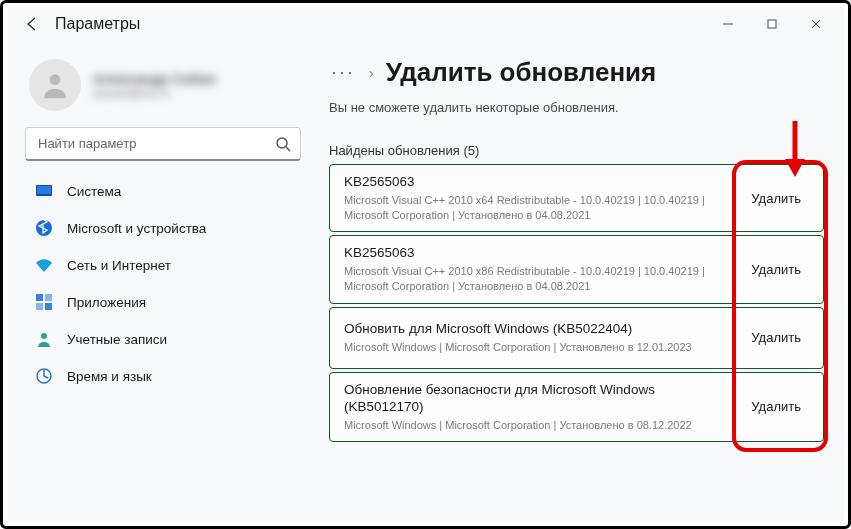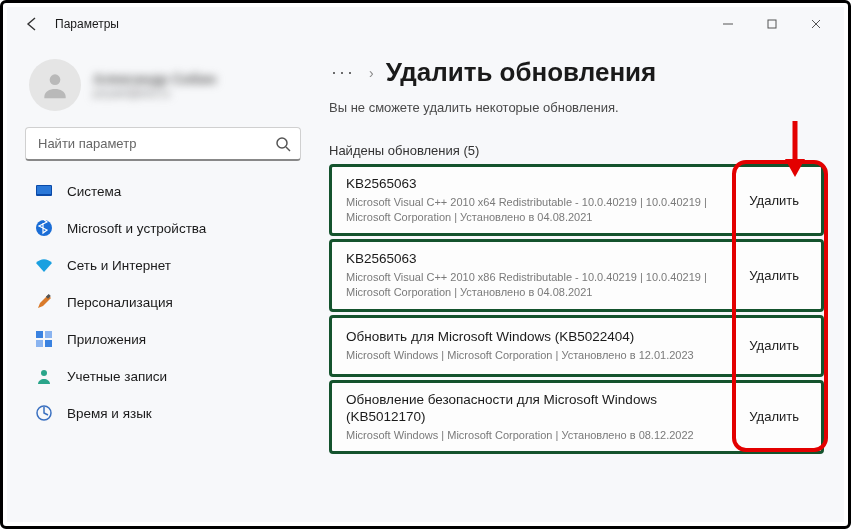--- a/index.html
+++ b/index.html
@@ -25,21 +25,21 @@
     height: 34px;
     display: flex;
     align-items: center;
     padding: 0 6px 0 10px;
   }
   .back-btn {
     width: 30px; height: 30px;
     display: flex; align-items: center; justify-content: center;
     border-radius: 4px;
   }
-  .title { margin-left: 8px; font-size: 12px; }
+  .title { margin-left: 8px; font-size: 16px; }
   .win-controls {
     margin-left: auto;
     display: flex;
     gap: 0;
   }
   .win-btn {
     width: 44px; height: 30px;
     display: flex; align-items: center; justify-content: center;
     color: #555;
   }
@@ -147,21 +147,21 @@
   .section-header {
     font-size: 13px;
     color: #333;
     margin-bottom: 6px;
   }
   .update-list {
     position: relative;
   }
   .update-item {
     background: #fdfdfd;
-    border: 3px solid #14532d;
+    border: 1px solid #14532d;
     border-radius: 4px;
     margin-bottom: 3px;
     display: flex;
     align-items: center;
     padding: 8px 12px 8px 14px;
     min-height: 62px;
   }
   .update-info { flex: 1; padding-right: 10px; }
   .update-title {
     font-size: 13.5px;
@@ -280,29 +280,20 @@
           <span class="nav-icon">
             <svg viewBox="0 0 18 18" fill="#1aa0e0">
                 <path d="M1 7c5-5 11-5 16 0l-8 9z"></path>
               </svg>
           </span>
           <span>Сеть и Интернет</span>
         </div>
         <div class="nav-item">
           <span class="nav-icon">
             <svg viewBox="0 0 18 18">
-                <path d="M3 15l2-5 8-8 3 3-8 8-5 2z" fill="#d97a2a"></path>
-                <rect x="12" y="1" width="3" height="4" transform="rotate(45 13 3)" fill="#555"></rect>
-              </svg>
-          </span>
-          <span>Персонализация</span>
-        </div>
-        <div class="nav-item">
-          <span class="nav-icon">
-            <svg viewBox="0 0 18 18">
                 <rect x="1" y="1" width="7" height="7" fill="#3a82e0"></rect>
                 <rect x="10" y="1" width="7" height="7" fill="#8ab4f0"></rect>
                 <rect x="1" y="10" width="7" height="7" fill="#8ab4f0"></rect>
                 <rect x="10" y="10" width="7" height="7" fill="#3a82e0"></rect>
               </svg>
           </span>
           <span>Приложения</span>
         </div>
         <div class="nav-item">
           <span class="nav-icon">

